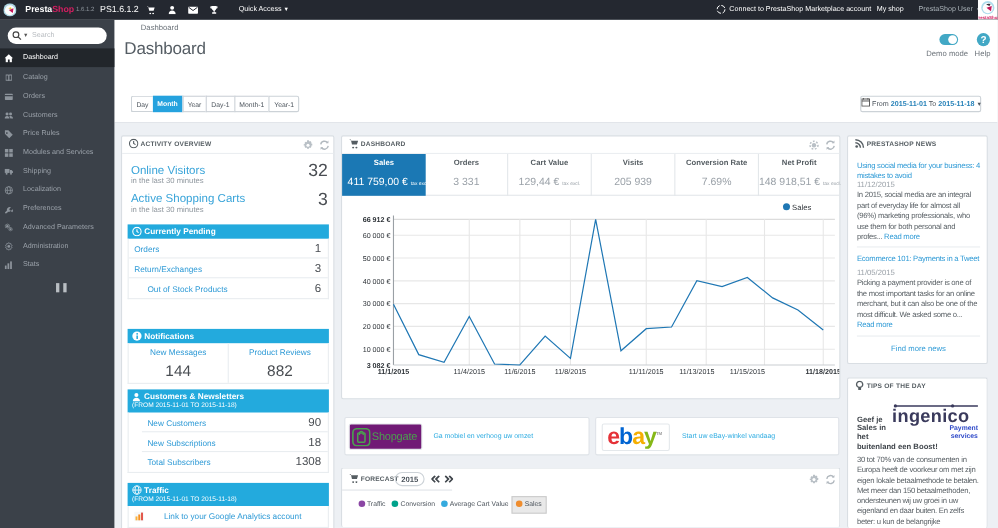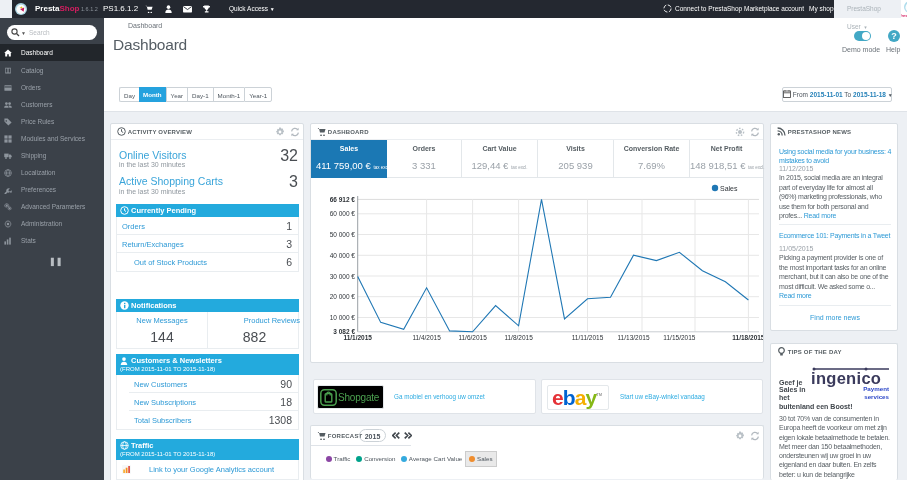--- a/index.html
+++ b/index.html
@@ -1,18 +1,18 @@
 <!DOCTYPE html>
 <html><head>
 <meta charset="utf-8">
 <style>
 * { margin:0; padding:0; box-sizing:border-box; }
 html,body { width:907px; height:480px; overflow:hidden; font-family:"Liberation Sans", sans-serif; background:#edf0f4; position:relative; }
 
-#topbar { position:absolute; left:12px; top:0; width:822px; height:18px; background:#242830; color:#fff; z-index:30; }
+#topbar { position:absolute; left:0; top:0; width:907px; height:18px; background:#242830; color:#fff; z-index:30; }
 #topbar .item { position:absolute; top:0; height:18px; line-height:18px; }
 
 #sidebar { position:absolute; left:0; top:18px; width:104px; height:462px; background:#3b4149; z-index:20; }
 #searchbox { position:absolute; left:7px; top:7px; width:90px; height:15px; background:#fff; border-radius:8px; }
 .menuitem { position:absolute; left:0; width:104px; height:17px; color:#9aa1a9; font-size:6.5px; line-height:17px; }
 .menuitem .mi { position:absolute; left:4px; top:4.5px; width:8px; height:8px; }
 .menuitem .ml { position:absolute; left:21px; }
 .menuitem.active { background:#22262b; color:#fff; }
 
 #pagehead { position:absolute; left:104px; top:18px; width:803px; height:94px; background:#fff; border-bottom:1px solid #dfe3e8; }
@@ -255,21 +255,21 @@
         <rect x="4" y="4" width="1.4" height="3.2" fill="#23aadd"></rect>
       </svg>
     Notifications
   </div>
   <div style="position:absolute; left:5px; top:188px; width:183px; height:37px; border:1px solid #e9edf0; border-top:0;">
     <div style="position:absolute; left:0; top:0; width:91px; height:100%; border-right:1px solid #e9edf0; text-align:center;">
       <div style="font-size:7.5px; color:#2e9ad6; margin-top:4px;">New Messages</div>
       <div style="font-size:14px; color:#494d52; margin-top:4px;">144</div>
     </div>
     <div style="position:absolute; left:92px; top:0; width:91px; height:100%; text-align:center;">
-      <div style="font-size:7.5px; color:#2e9ad6; margin-top:4px;text-align:right;">Product Reviews</div>
+      <div style="font-size:7.5px; color:#2e9ad6; margin-top:4px;">Product Reviews</div>
       <div style="font-size:14px; color:#494d52; margin-top:4px;">882</div>
     </div>
   </div>
 
   <div class="banner" style="position:absolute; left:5px; top:230px; width:183px; height:21px;">
     <div style="position:absolute; left:4px; top:3px;"><svg width="8" height="8" viewBox="0 0 9 10" fill="#fff">
           <circle cx="4.5" cy="2.6" r="2.3"></circle>
           <path d="M0.4 10c0-2.7 1.8-4.2 4.1-4.2s4.1 1.5 4.1 4.2z"></path>
         </svg></div>
     <div style="position:absolute; left:15px; top:2px;">Customers &amp; Newsletters</div>
@@ -395,21 +395,21 @@
       <text x="322.5" y="162">11/13/2015</text>
       <text x="368.4" y="162">11/15/2015</text>
       <text x="437.4" y="162" font-weight="bold">11/18/2015</text>
     </g>
     <circle cx="404" cy="10" r="3.2" fill="#1f77b4"></circle>
     <text x="409" y="12.5" font-size="7" fill="#2e3338">Sales</text>
   </svg>
 </div>
 
 <div style="position:absolute; left:313px; top:379px; width:223px; height:35px; background:#fff; border:1px solid #dfe3e8; border-radius:2px;">
-  <div style="position:absolute; left:3px; top:5px; width:67px; height:24px; border:1px solid #e4e8eb; border-radius:2px; background:#000000;">
+  <div style="position:absolute; left:3px; top:5px; width:67px; height:24px; border:1px solid #e4e8eb; border-radius:2px; background:#701a75;">
     <svg style="position:absolute; left:2px; top:3px;" width="17" height="17" viewBox="0 0 17 17">
         <rect x="0.8" y="0.8" width="15.4" height="15.4" rx="3.6" fill="none" stroke="#4ba04f" stroke-width="1.5"></rect>
         <rect x="5.2" y="4.6" width="6.6" height="8.4" rx="0.8" fill="none" stroke="#4ba04f" stroke-width="1.4"></rect>
         <path d="M6.8 6.5 V4.8 a1.7 1.7 0 0 1 3.4 0 V6.5" fill="none" stroke="#4ba04f" stroke-width="1.2"></path>
       </svg>
     <span style="position:absolute; left:20px; top:6px; font-size:10px; letter-spacing:-0.2px; color:#4ba04f;">Shopgate</span>
   </div>
   <a style="position:absolute; left:80px; top:13px; font-size:6.3px; color:#2cabe1;">Ga mobiel en verhoog uw omzet</a>
 </div>
 <div style="position:absolute; left:541px; top:379px; width:222px; height:35px; background:#fff; border:1px solid #dfe3e8; border-radius:2px;">

